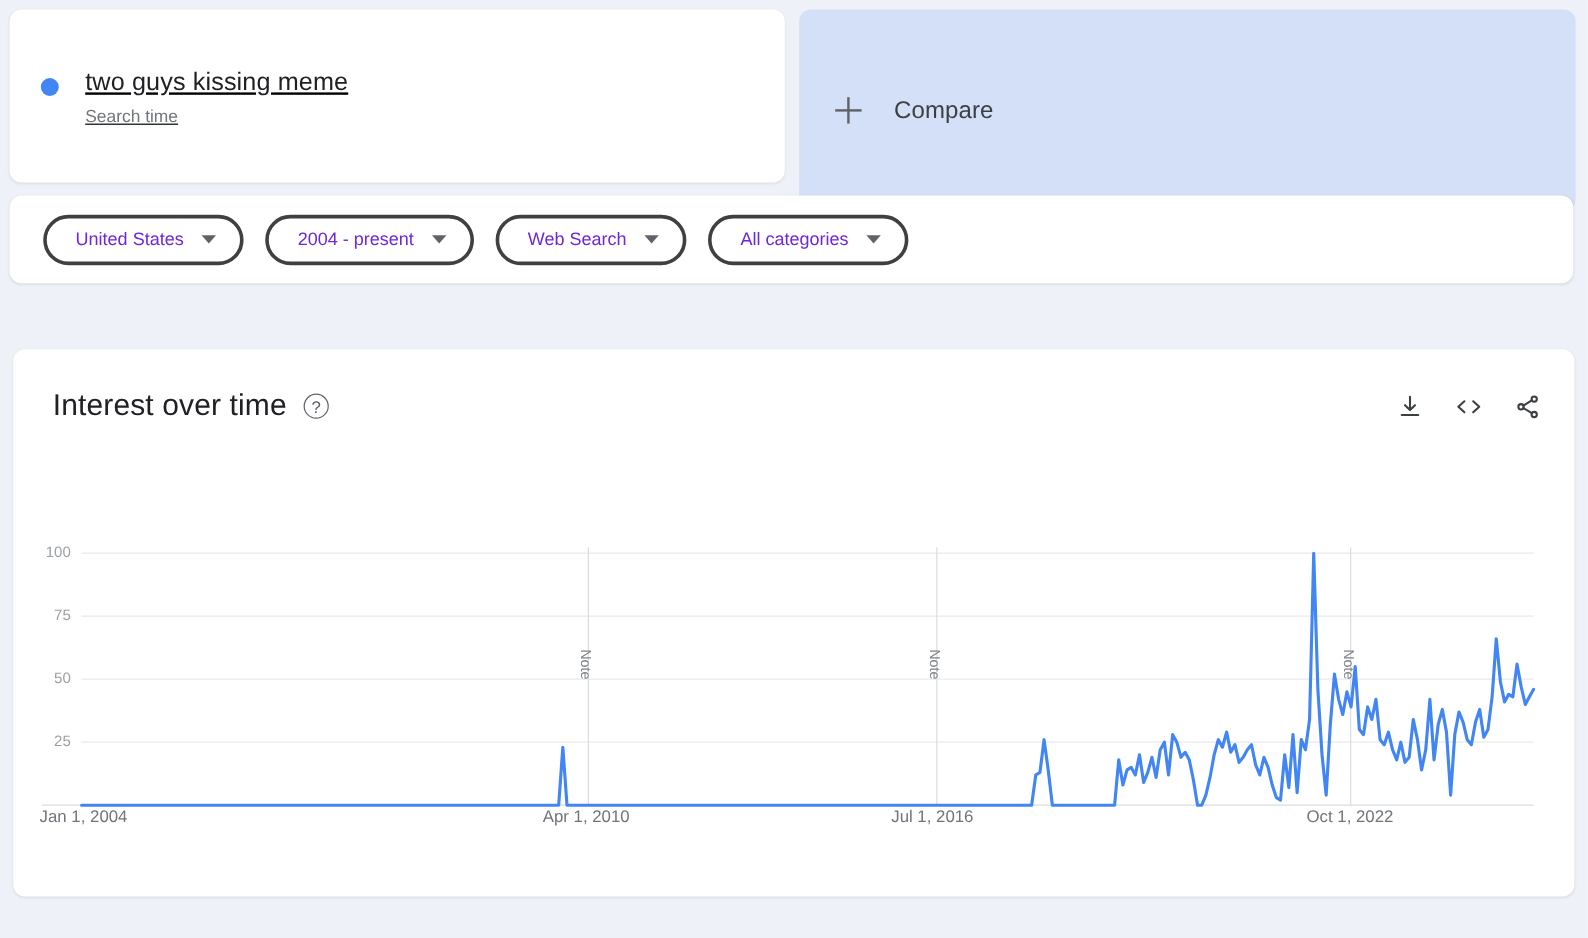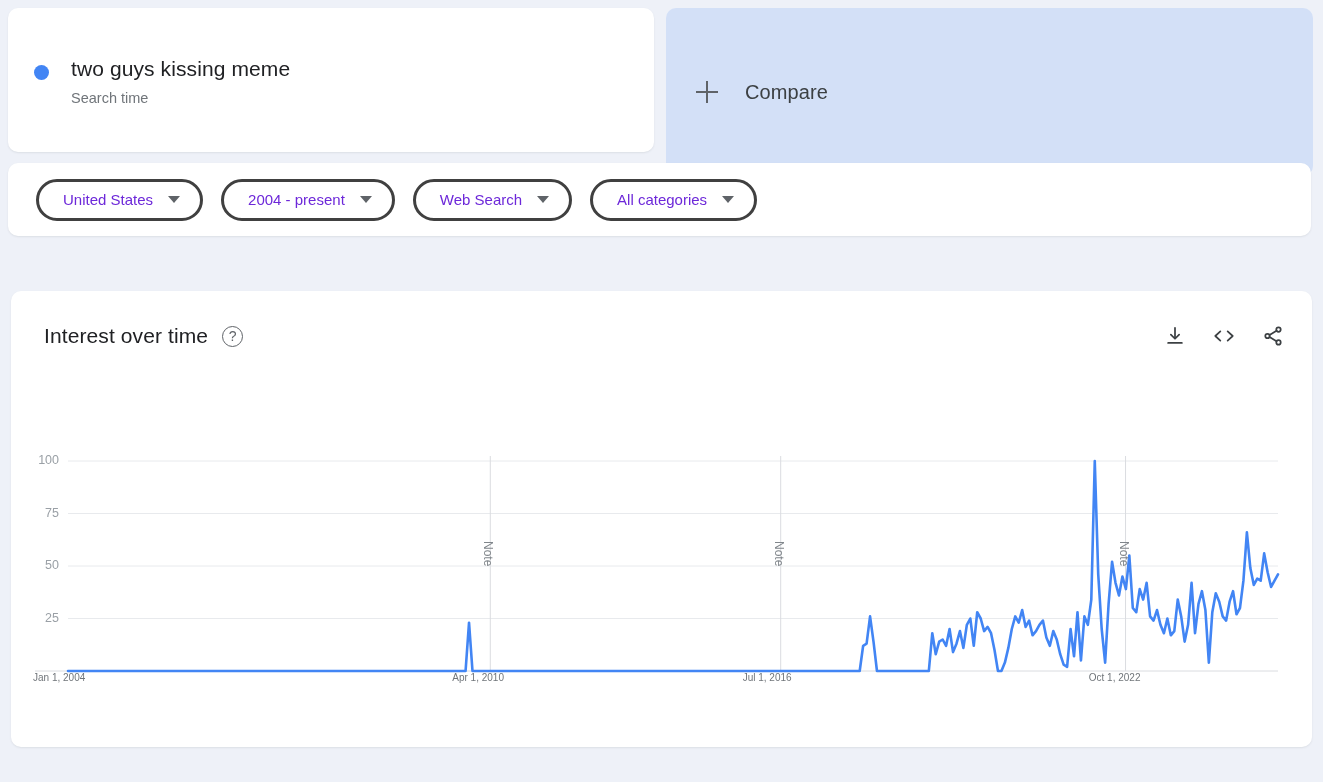--- a/index.html
+++ b/index.html
@@ -27,21 +27,21 @@
     box-shadow: 0 1px 2px rgba(60,64,67,.10);
   }
   .term-inner {
     position: absolute; left: 26px; top: 48px;
     display: flex; align-items: flex-start; gap: 22px;
   }
   .dot {
     width: 15px; height: 15px; border-radius: 50%;
     background: #4285f4; margin-top: 9px; flex: 0 0 auto;
   }
-  .term-text { display: flex; flex-direction: column; }
+  .term-text { display: flex; flex-direction: column; text-decoration: underline; }
   .term-title {
     font-size: 21px; color: #202124; line-height: 26px;
     letter-spacing: .1px;
   }
   .term-sub {
     font-size: 14.5px; color: #70757a; margin-top: 7px; line-height: 18px;
   }
   .compare-card {
     width: 649px; height: 168px;
     background: #d3e0f7;
@@ -96,41 +96,41 @@
     width: 1301px; height: 456px;
     background: #fff; border-radius: 10px;
     box-shadow: 0 1px 2px rgba(60,64,67,.10);
   }
   .chart-head {
     position: absolute; left: 33px; top: 33px; right: 28px;
     display: flex; align-items: center; justify-content: space-between;
   }
   .chart-title-wrap { display: flex; align-items: center; gap: 14px; }
   .chart-title {
-    font-size: 21px; color: #202124; letter-spacing: .1px;
+    font-size: 25px; color: #202124; letter-spacing: .1px;
   }
   .help-icon {
     width: 21px; height: 21px; border: 1.6px solid #5f6368;
     border-radius: 50%; color: #5f6368; font-size: 14px;
     display: flex; align-items: center; justify-content: center;
     cursor: pointer; line-height: 1;
   }
   .chart-actions { display: flex; align-items: center; gap: 26px; }
   .act { cursor: pointer; display: flex; align-items: center; }
   .act svg { display: block; }
 
   
   .plot { position: absolute; left: 0; top: 0; width: 1301px; height: 456px; }
   .plot svg { display: block; }
   .ylab {
     position: absolute; font-size: 12.5px; color: #9aa0a6;
     text-align: right; width: 40px;
   }
   .xlab {
-    position: absolute; font-size: 10px; color: #70757a;
+    position: absolute; font-size: 14px; color: #70757a;
     top: 381px; white-space: nowrap;
   }
   .notelab {
     position: absolute; font-size: 12px; color: #80868b;
     transform: rotate(90deg); transform-origin: left top;
     white-space: nowrap;
   }
 </style>
 </head>
 <body>

